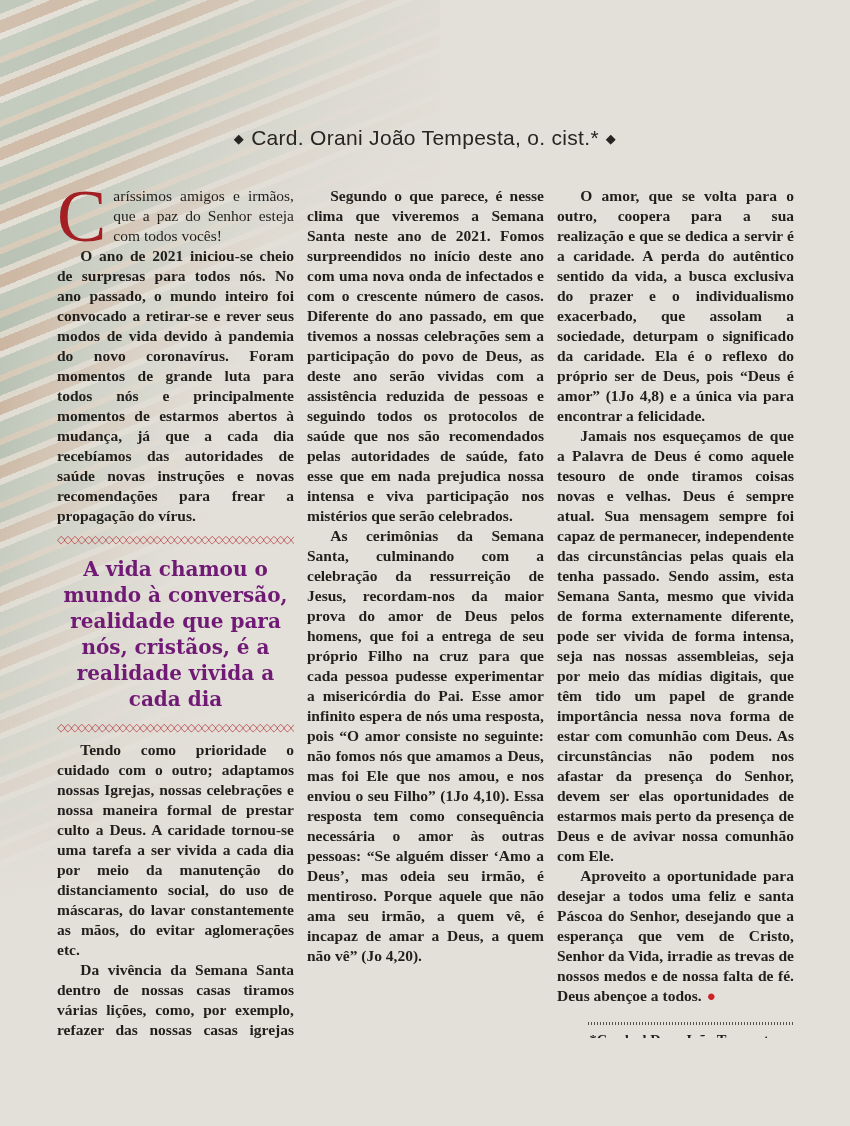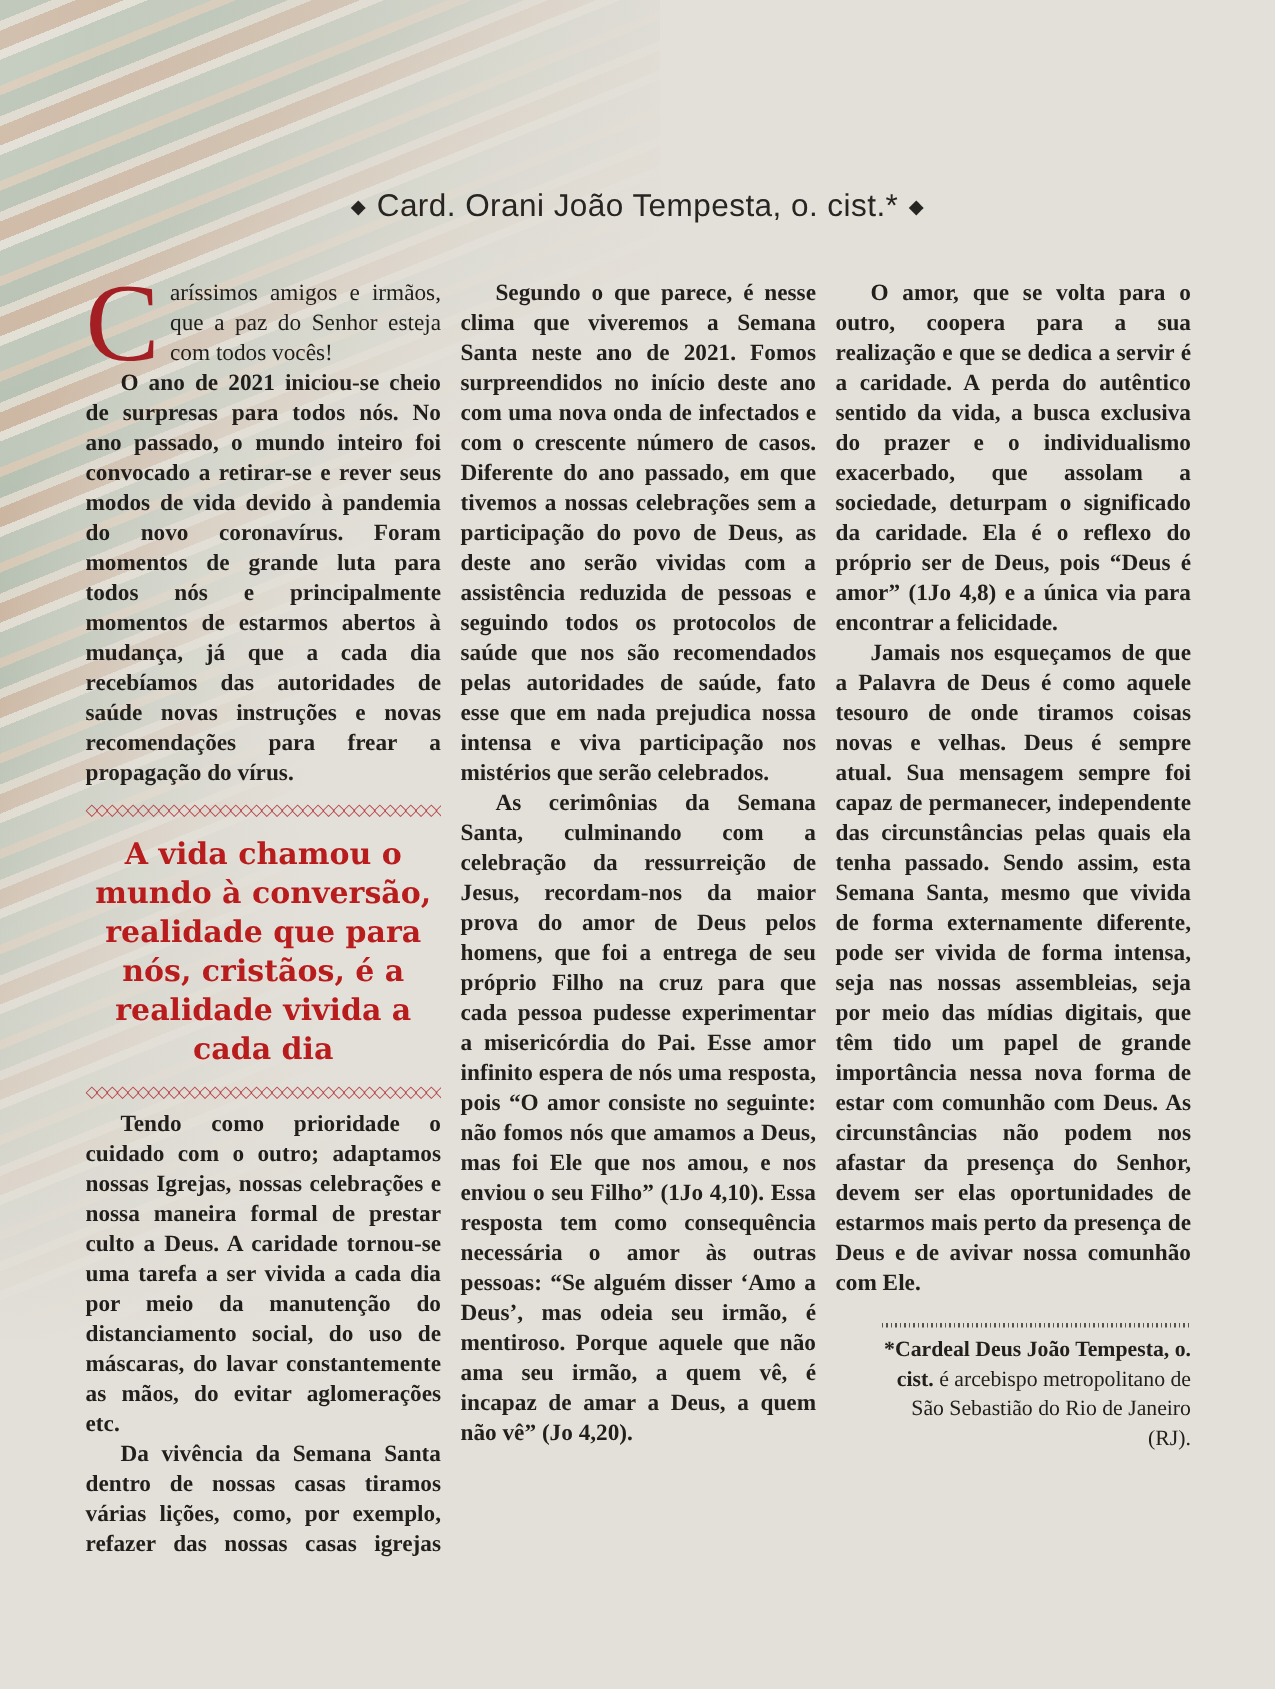--- a/index.html
+++ b/index.html
@@ -60,21 +60,21 @@
     font-size:11px;letter-spacing:-1.6px;
     white-space:nowrap;overflow:hidden;
     text-align:center;
   }
   .pullquote{
     margin:10px 0 9px 0;
     font-family:"DejaVu Serif",serif;
     font-weight:bold;
     font-size:20px;line-height:26px;
     text-align:center;
-    color:#b91c1c;
+    color:#701a75;
   }
   .enddot{color:#cf2127;font-size:15px;margin-left:5px;}
   .footnote{
     margin-top:16px;
     width:206px;margin-left:auto;
   }
   .tick-rule{
     height:3px;
     background:repeating-linear-gradient(90deg,#55514b 0 1px,rgba(0,0,0,0) 1px 3px);
   }
@@ -124,20 +124,21 @@
     </div>
 
     <div class="col">
       <p class="body indent">Segundo o que parece, é nesse clima que viveremos a Semana Santa neste ano de 2021. Fomos surpreendidos no início deste ano com uma nova onda de infectados e com o crescente número de casos. Diferente do ano passado, em que tivemos a nossas celebrações sem a participação do povo de Deus, as deste ano serão vividas com a assistência reduzida de pessoas e seguindo todos os protocolos de saúde que nos são recomendados pelas autoridades de saúde, fato esse que em nada prejudica nossa intensa e viva participação nos mistérios que serão celebrados.</p>
       <p class="body indent">As cerimônias da Semana Santa, culminando com a celebração da ressurreição de Jesus, recordam-nos da maior prova do amor de Deus pelos homens, que foi a entrega de seu próprio Filho na cruz para que cada pessoa pudesse experimentar a misericórdia do Pai. Esse amor infinito espera de nós uma resposta, pois “O amor consiste no seguinte: não fomos nós que amamos a Deus, mas foi Ele que nos amou, e nos enviou o seu Filho” (1Jo 4,10). Essa resposta tem como consequência necessária o amor às outras pessoas: “Se alguém disser ‘Amo a Deus’, mas odeia seu irmão, é mentiroso. Porque aquele que não ama seu irmão, a quem vê, é incapaz de amar a Deus, a quem não vê” (Jo 4,20).</p>
     </div>
 
     <div class="col">
       <p class="body indent">O amor, que se volta para o outro, coopera para a sua realização e que se dedica a servir é a caridade. A perda do autêntico sentido da vida, a busca exclusiva do prazer e o individualismo exacerbado, que assolam a sociedade, deturpam o significado da caridade. Ela é o reflexo do próprio ser de Deus, pois “Deus é amor” (1Jo 4,8) e a única via para encontrar a felicidade.</p>
       <p class="body indent">Jamais nos esqueçamos de que a Palavra de Deus é como aquele tesouro de onde tiramos coisas novas e velhas. Deus é sempre atual. Sua mensagem sempre foi capaz de permanecer, independente das circunstâncias pelas quais ela tenha passado. Sendo assim, esta Semana Santa, mesmo que vivida de forma externamente diferente, pode ser vivida de forma intensa, seja nas nossas assembleias, seja por meio das mídias digitais, que têm tido um papel de grande importância nessa nova forma de estar com comunhão com Deus. As circunstâncias não podem nos afastar da presença do Senhor, devem ser elas oportunidades de estarmos mais perto da presença de Deus e de avivar nossa comunhão com Ele.</p>
+      <p class="body indent"><span>Aproveito a oportunidade para desejar a todos uma feliz e santa Páscoa do Senhor, desejando que a esperança que vem de Cristo, Senhor da Vida, irradie as trevas de nossos medos e de nossa falta de fé. Deus abençoe a todos.</span><span class="enddot">●</span></p>
 
       <div class="footnote">
         <div class="tick-rule"></div>
         <p><b>*Cardeal Deus João Tempesta, o. cist.</b><span> é arcebispo metropolitano de São Sebastião do Rio de Janeiro (RJ).</span></p>
       </div>
     </div>
 
   </div>
 
   <div class="footer">

